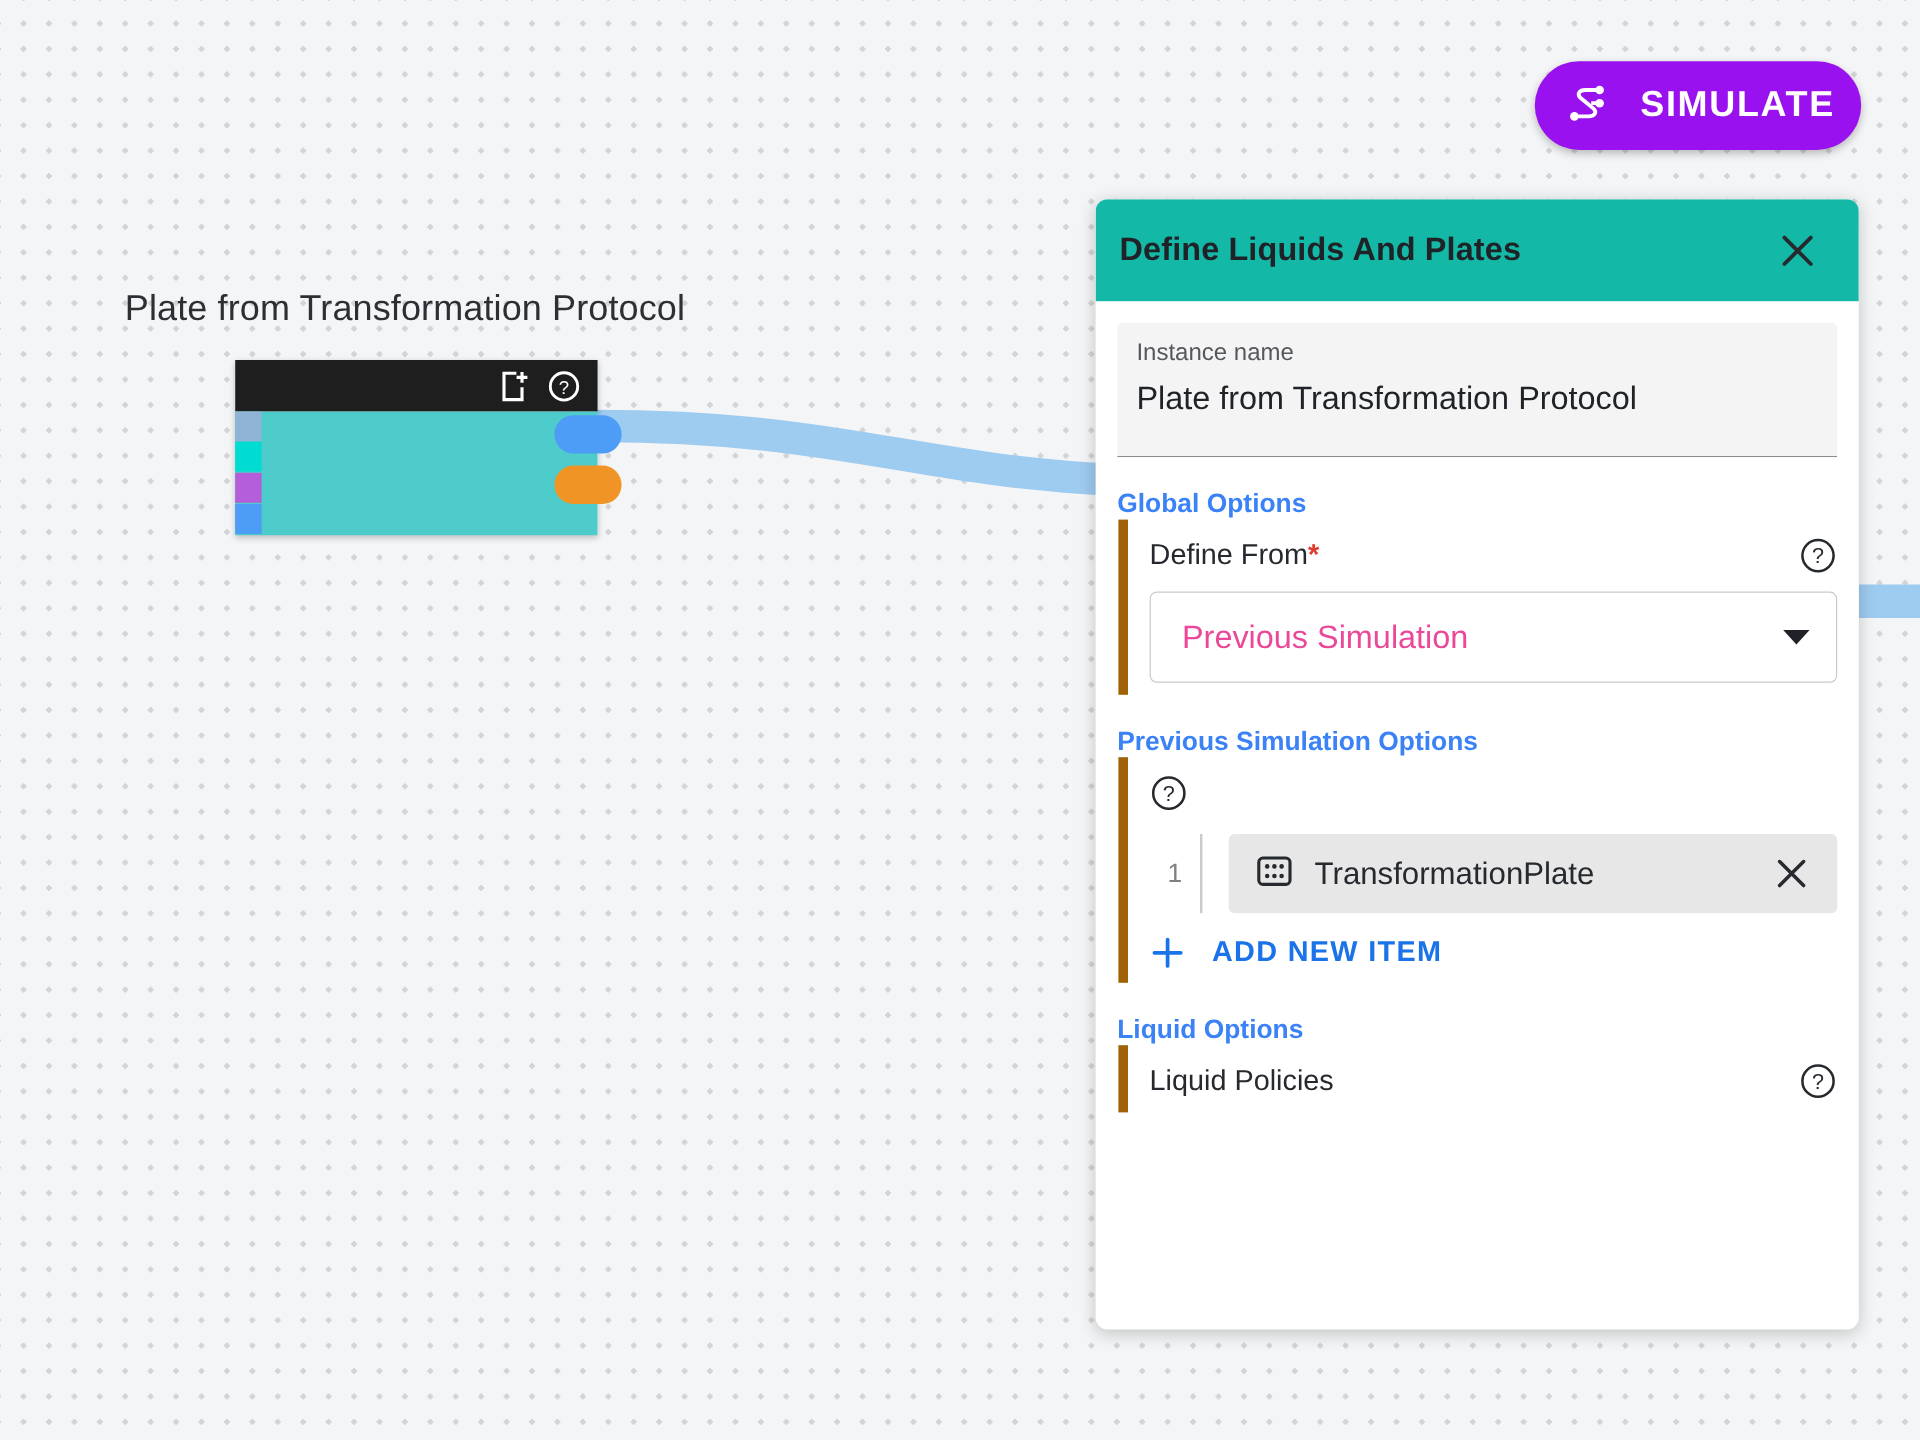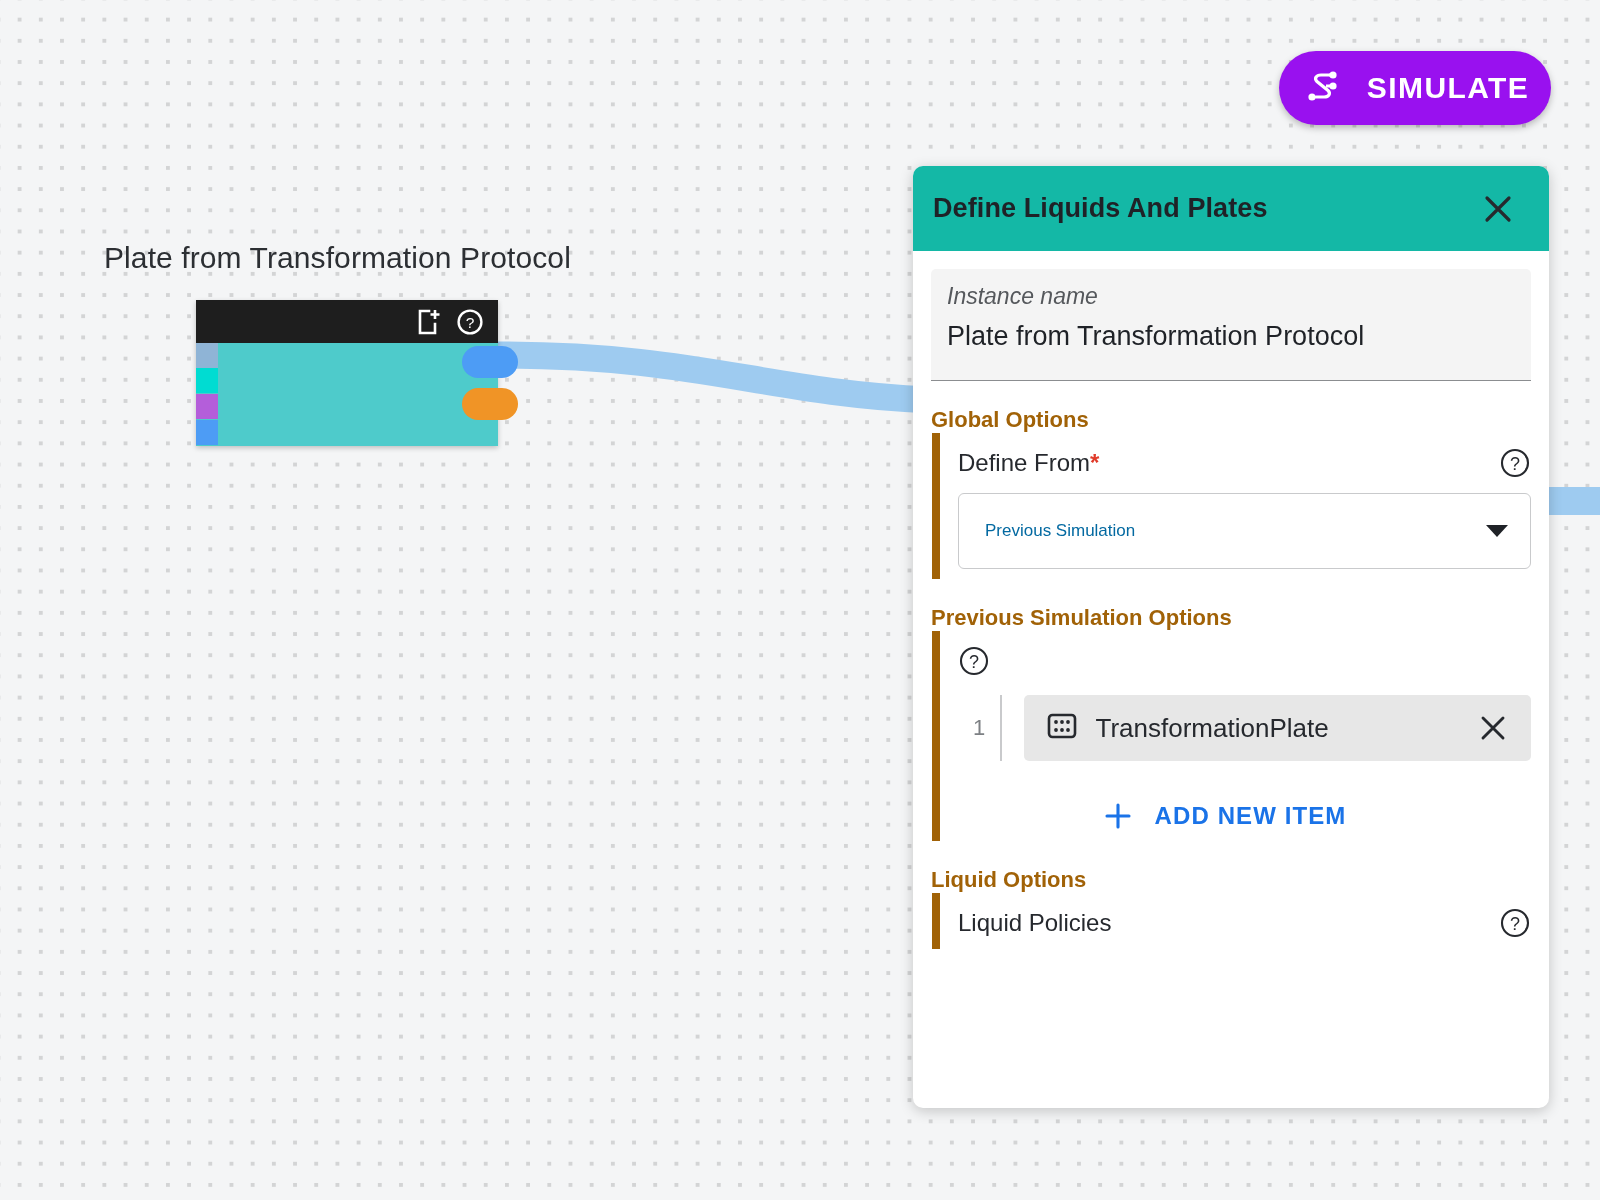--- a/index.html
+++ b/index.html
@@ -122,33 +122,32 @@
 
   
   #instance-field {
     background: #f4f4f4;
     border-radius: 5px 5px 0 0;
     border-bottom: 1.6px solid #8b8d90;
     padding: 14px 16px 14px 16px;
     height: 112px;
   }
   #instance-label {
-    font-size: 23px;
+    font-size: 20px;
     color: #55585c;
     margin-bottom: 11px;
-    font-style: italic;
   }
   #instance-value {
     font-size: 27px;
     color: #1f2227;
   }
 
   
   .section-title {
-    color: #a16207;
+    color: #3b82f6;
     font-size: 22px;
     font-weight: bold;
     margin-top: 26px;
     margin-bottom: 0;
   }
   .section-body {
     border-left: 8px solid #a16207;
     margin-left: 1px;
     padding-left: 18px;
     padding-top: 14px;
@@ -176,22 +175,22 @@
     border: 1.6px solid #c9cacc;
     border-radius: 6px;
     display: flex;
     align-items: center;
     padding: 0 22px 0 26px;
     background: #fff;
     cursor: pointer;
   }
   .select-value {
     flex: 1;
-    font-size: 17px;
-    color: #0369a1;
+    font-size: 27px;
+    color: #ec4899;
   }
   .caret {
     width: 0; height: 0;
     border-left: 11px solid transparent;
     border-right: 11px solid transparent;
     border-top: 12px solid #1f2227;
   }
 
   
   .list-row {
@@ -227,23 +226,22 @@
   .chip-label {
     flex: 1;
     font-size: 26px;
     color: #26292e;
   }
   .chip-remove { width: 28px; height: 28px; cursor: pointer; flex: none; }
 
   .add-item {
     display: flex;
     align-items: center;
-    justify-content: center;
     gap: 22px;
-    margin-top: 40px;
+    margin-top: 18px;
     cursor: pointer;
     padding-right: 40px;
   }
   .add-plus { width: 30px; height: 30px; flex: none; }
   .add-label {
     color: #1a73e8;
     font-size: 24px;
     font-weight: bold;
     letter-spacing: 1.1px;
   }

